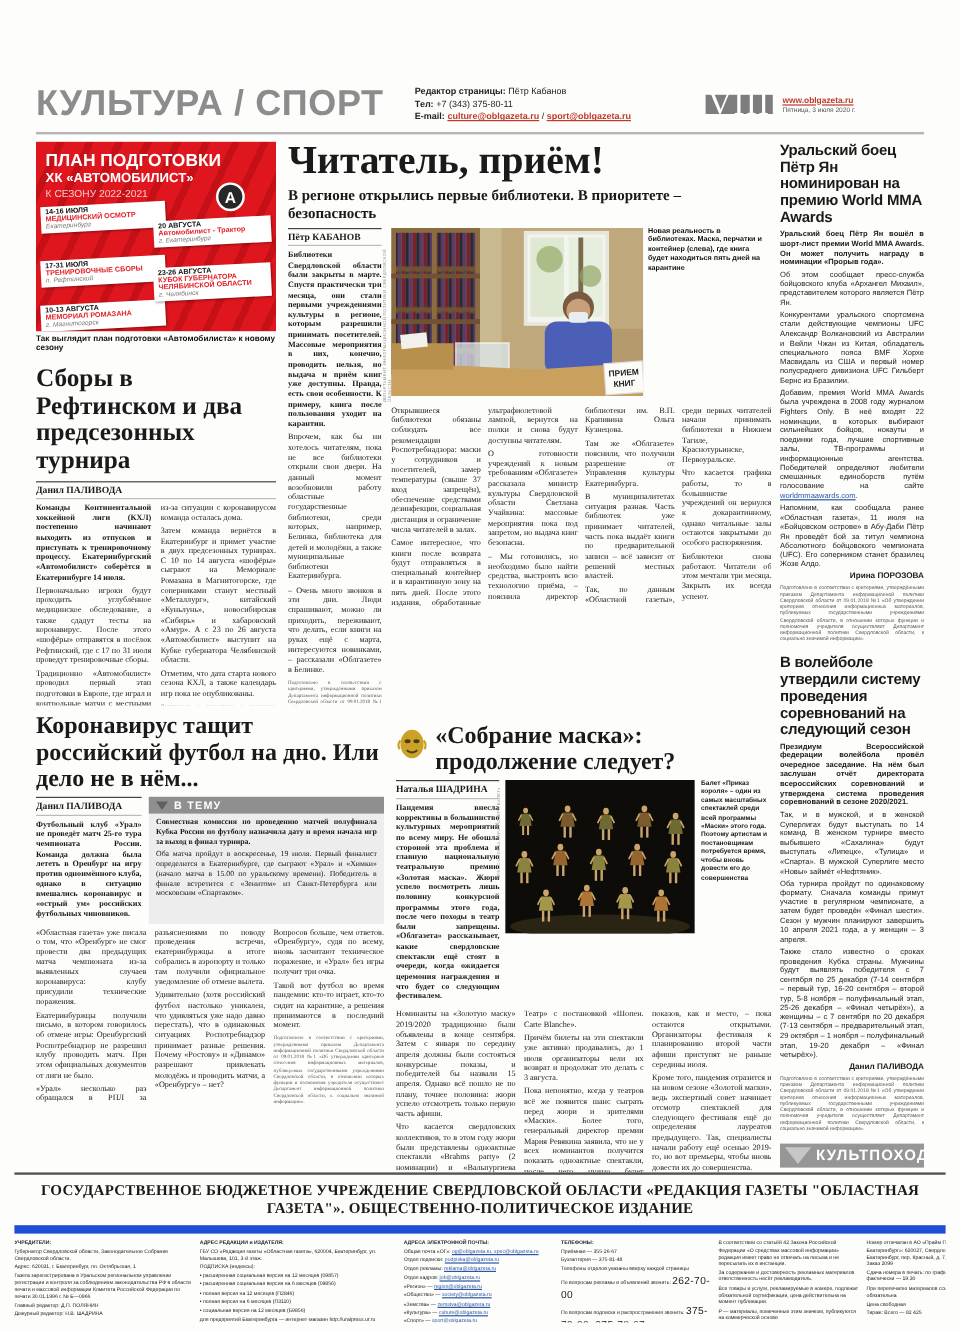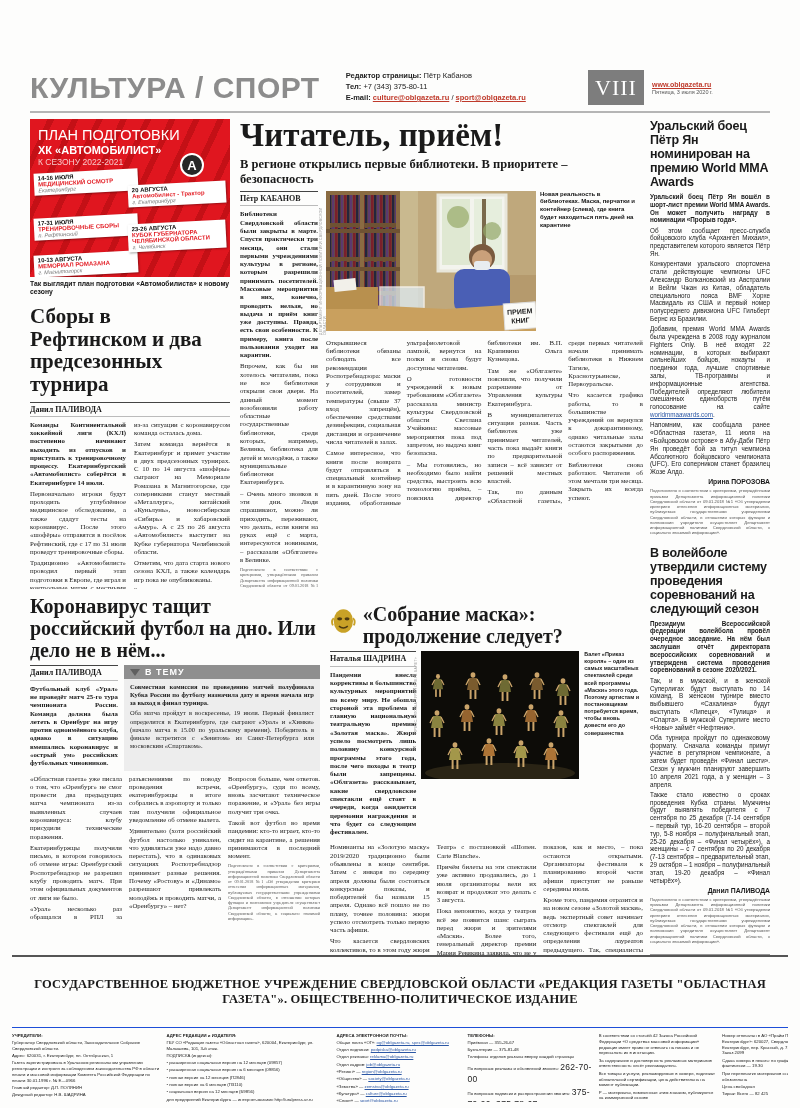--- a/index.html
+++ b/index.html
@@ -11,22 +11,22 @@
   
   .hdr { display:flex; align-items:center; padding-top:70px; padding-bottom:6px;
          border-bottom:2px solid #b5b5b5; }
   .section-title { font-family:"Liberation Sans", sans-serif; font-weight:700;
                    font-size:30px; color:#8c8c8c; letter-spacing:0.5px; white-space:nowrap; }
   .editor { margin-left:26px; font-family:"Liberation Sans", sans-serif; font-size:7.5px;
             line-height:1.45; color:#222; }
   .editor b { font-weight:700; }
   a.rlink { color:#bf3a2b; font-weight:700; text-decoration:underline; cursor:pointer; }
   .hdr-right { margin-left:auto; display:flex; align-items:center; gap:8px; }
-  .pagenum { width:56px; height:35px; background:#7d7d7d; color:#fff; display:flex;
-             align-items:center; justify-content:center; font-size:22px; letter-spacing:1px; }
+  .pagenum { width:56px; height:16px; background:#7d7d7d; color:#fff; display:flex;
+             align-items:center; justify-content:center; font-size:28px; letter-spacing:1px; }
   .masthead { width:118px; }
   .masthead .mh1 { font-size:13px; letter-spacing:1px; }
   .masthead .mh2 { font-family:"Liberation Sans", sans-serif; font-size:7px; margin-top:1px; }
   .masthead .mh3 { font-family:"Liberation Sans", sans-serif; font-size:5.5px; color:#555; margin-top:1px; }
 
   
   .content { display:flex; gap:7px; margin-top:6px; }
   .mainleft { width:613px; }
   .sidebar { width:120px; height:918px; overflow:hidden; font-family:"Liberation Sans", sans-serif; }
   .row1 { display:flex; gap:10px; height:470px; overflow:hidden; }
@@ -51,21 +51,21 @@
   .cols3 { column-count:3; column-gap:7px; height:208px; overflow:hidden; margin-top:4px; }
   .sig { text-align:right; font-family:"Liberation Sans", sans-serif; font-weight:700;
          font-size:6.8px; margin-top:2px; }
   .disclaimer { font-size:4.2px; line-height:1.25; color:#555; margin-top:3px; text-align:justify; }
   .flink { color:#2b57a5; text-decoration:underline; cursor:pointer; }
 
   
   .promo { position:relative; width:200px; height:158px; overflow:hidden;
            background:repeating-linear-gradient(115deg,#e0161f 0 16px,#c41016 16px 22px);
            font-family:"Liberation Sans", sans-serif; }
-  .promo-title { position:absolute; left:8px; top:8px; color:#fff; font-weight:400; font-size:14.5px; }
+  .promo-title { position:absolute; left:8px; top:8px; color:#fff; font-weight:700; font-size:14.5px; }
   .promo-sub { position:absolute; left:8px; top:25px; color:#fff; font-weight:700; font-size:11px; }
   .promo-season { position:absolute; left:8px; top:38px; color:#f6c9c9; font-size:8.5px; }
   .promo-logo { position:absolute; right:26px; top:34px; width:24px; height:24px; border-radius:50%;
                 background:#272727; border:2px solid #fff; color:#fff; display:flex;
                 align-items:center; justify-content:center; font-weight:700; font-size:13px; }
   .promo-item { position:absolute; background:#fff; padding:2px 4px; transform:rotate(-3deg);
                 box-shadow:1px 1px 2px rgba(0,0,0,.35); }
   .pi-date { font-weight:700; font-size:6px; color:#111; }
   .pi-event { font-weight:700; font-size:6px; color:#e31f26; }
   .pi-place { font-size:5.5px; font-style:italic; color:#777; }
@@ -116,22 +116,22 @@
   .sb-lead { font-weight:700; }
   .kult { background:#969696; height:20px; display:flex; align-items:center; margin:6px 0 8px;
           position:relative; padding-left:30px; }
   .kult-arrow { position:absolute; left:4px; top:3px; width:0; height:0;
                 border-left:11px solid transparent; border-right:11px solid transparent;
                 border-top:14px solid #c6c6c6; }
   .kult-label { color:#fff; font-weight:700; font-size:12.5px; letter-spacing:1px; }
 
   
   .footer { position:absolute; left:0; right:0; bottom:0; padding:0 12px 6px; background:#fdfdfc; }
-  .fbanner { border-top:2px solid #555; border-bottom:1px solid #1d4ed8; text-align:center;
-             font-weight:700; font-size:12.5px; padding:20px 0; letter-spacing:.2px; }
+  .fbanner { border-top:2px solid #555; border-bottom:7px solid #1d4ed8; text-align:center;
+             font-weight:700; font-size:12.5px; padding:6px 0; letter-spacing:.2px; }
   .fcols { display:grid; grid-template-columns:19% 21% 16% 16% 15% 12%; gap:7px;
            font-family:"Liberation Sans", sans-serif; font-size:4.3px; line-height:1.35;
            color:#222; padding-top:5px; height:74px; overflow:hidden; }
   .fcol .fh { font-weight:700; margin-bottom:1px; }
   .fcol div { margin-bottom:1.5px; }
   .phoneline { margin-top:2px; }
   .phonenum { font-size:8.5px; letter-spacing:.3px; }
 </style>
 </head>
 <body>

